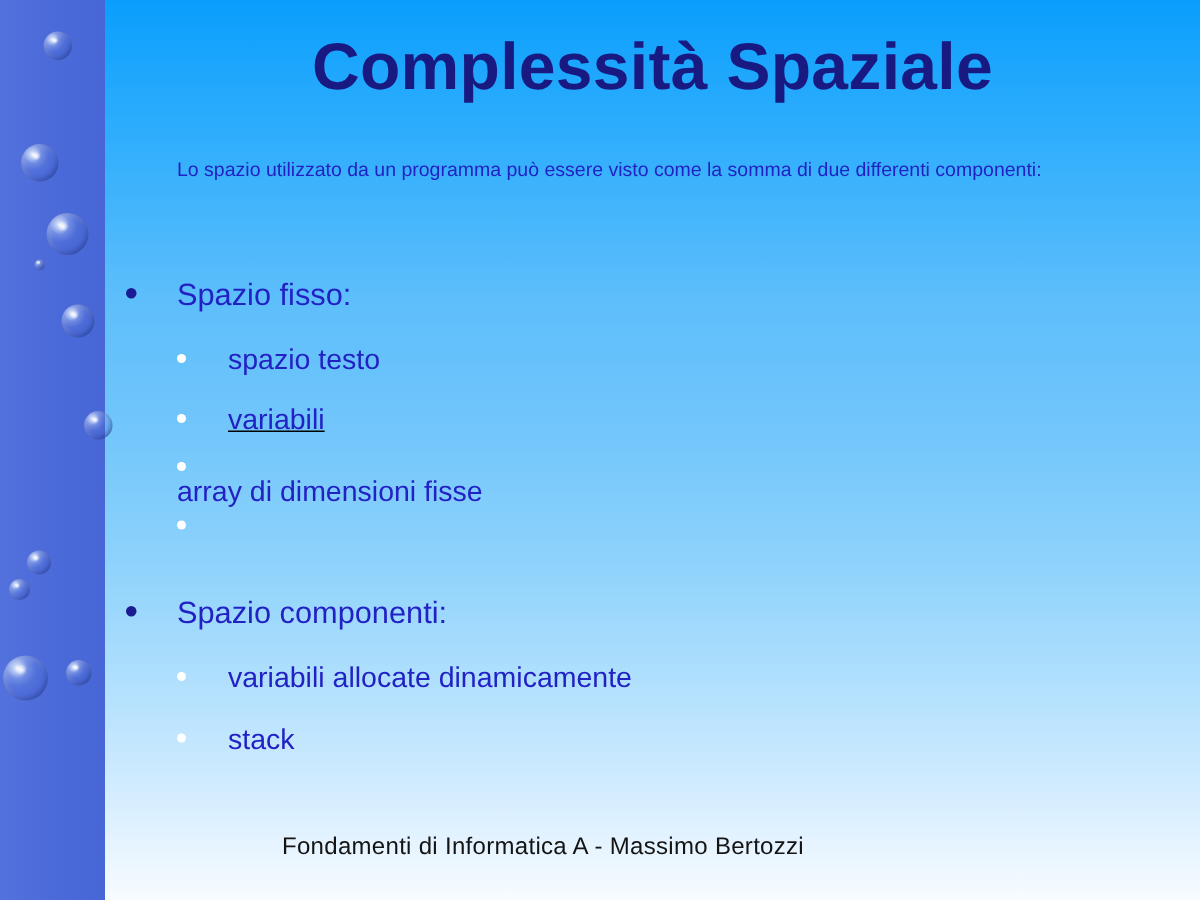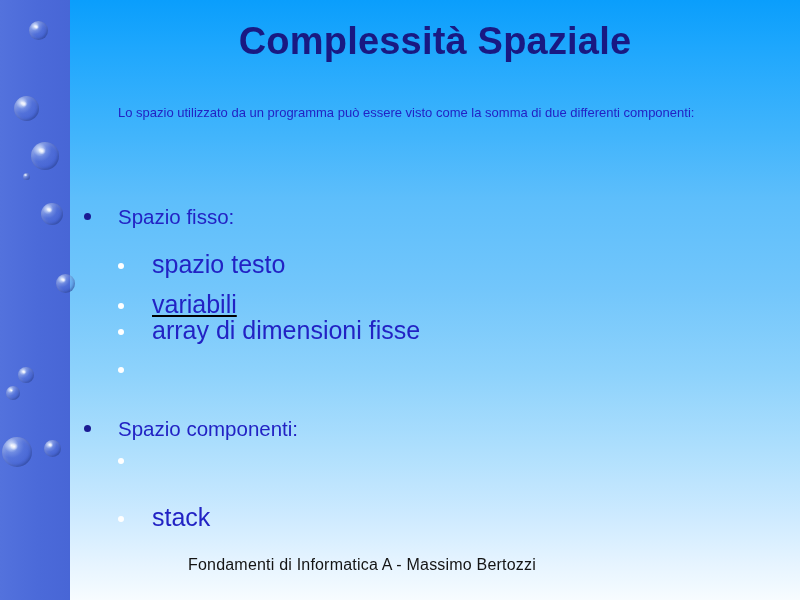--- a/index.html
+++ b/index.html
@@ -65,21 +65,21 @@
     background: radial-gradient(circle, rgba(255,255,255,0.98) 0%, rgba(255,255,255,0.0) 72%);
   }
 
   
   .title {
     position: absolute;
     left: 70px;
     top: 20px;
     width: 730px;
     text-align: center;
-    font-size: 38px;
+    font-size: 44px;
     font-weight: bold;
     color: #191982;
     letter-spacing: 0.2px;
     line-height: 1.12;
   }
 
   
   .body-area {
     position: absolute;
     left: 0;
@@ -94,21 +94,20 @@
     width: 660px;
     font-size: 13px;
     color: #2222c4;
     line-height: 1.38;
   }
 
   .bullet-row {
     position: absolute;
     display: flex;
     align-items: baseline;
-    margin-top: 20px;
   }
 
   .b1 { left: 84px; }
   .b2 { left: 118px; }
 
   .dot1 {
     display: inline-block;
     width: 7px;
     height: 7px;
     border-radius: 50%;
@@ -129,21 +128,21 @@
     top: -4px;
     margin-right: 28px;
   }
 
   .t1 {
     font-size: 20.5px;
     color: #2222c4;
     white-space: nowrap;
   }
   .t2 {
-    font-size: 25px;
+    font-size: 19px;
     color: #2222c4;
     white-space: nowrap;
   }
 
   
   .footer {
     position: absolute;
     left: 70px;
     top: 556px;
     width: 584px;
@@ -185,36 +184,37 @@
     <div class="bullet-row b2" style="top:130px;">
       <span class="dot2"></span>
       <span class="t2">spazio testo</span>
     </div>
 
     <div class="bullet-row b2" style="top:170px;text-decoration:underline;">
       <span class="dot2"></span>
       <span class="t2">variabili</span>
     </div>
 
-    <div class="bullet-row b2" style="top:196px;">
+    <div class="bullet-row b2" style="top:212px;flex-direction:column;">
       <span class="dot2"></span>
       <span class="t2">array di dimensioni fisse</span>
     </div>
 
     <div class="bullet-row b2" style="top:251px;">
       <span class="dot2"></span>
     </div>
 
     <div class="bullet-row b1" style="top:297px;">
       <span class="dot1"></span>
       <span class="t1">Spazio componenti:</span>
     </div>
 
     <div class="bullet-row b2" style="top:342px;">
       <span class="dot2"></span>
+      <span class="t2">variabili allocate dinamicamente</span>
     </div>
 
     <div class="bullet-row b2" style="top:383px;">
       <span class="dot2"></span>
       <span class="t2">stack</span>
     </div>
 
   </div>
 
   <div class="footer">Fondamenti di Informatica A  -   Massimo Bertozzi</div>

